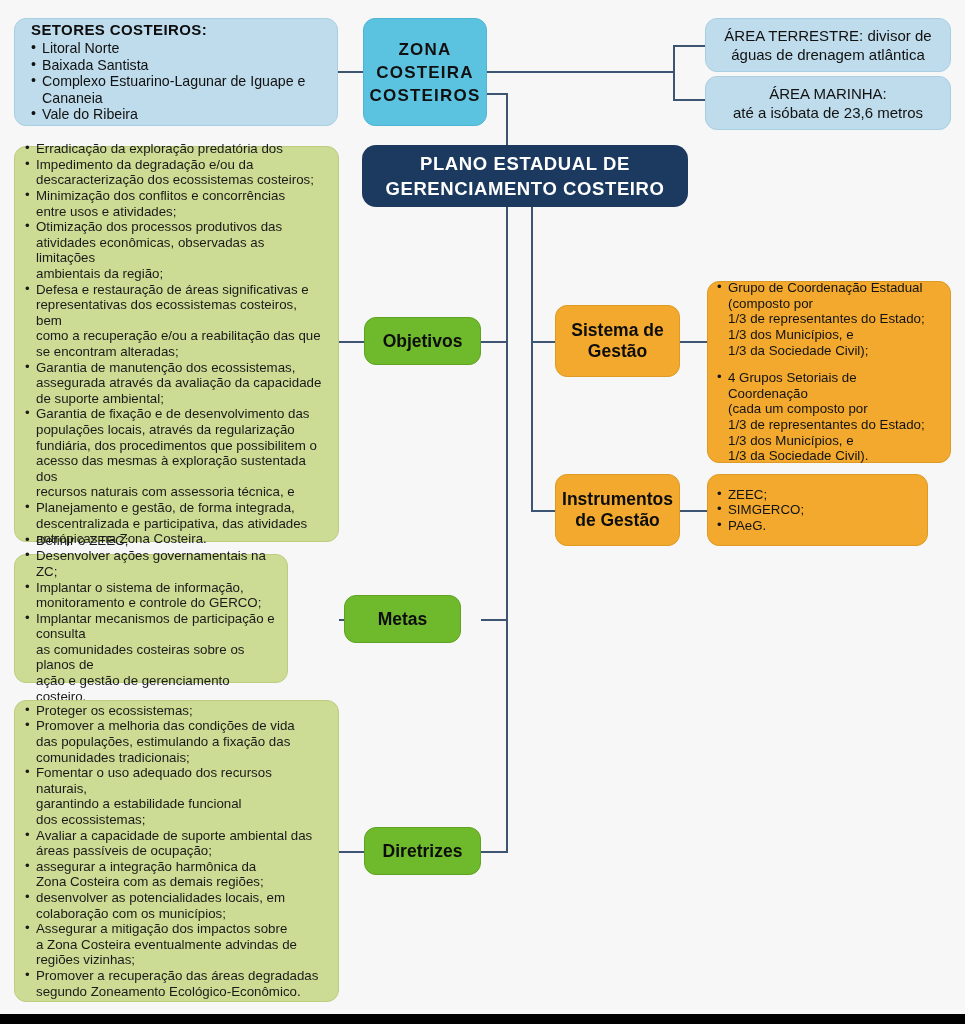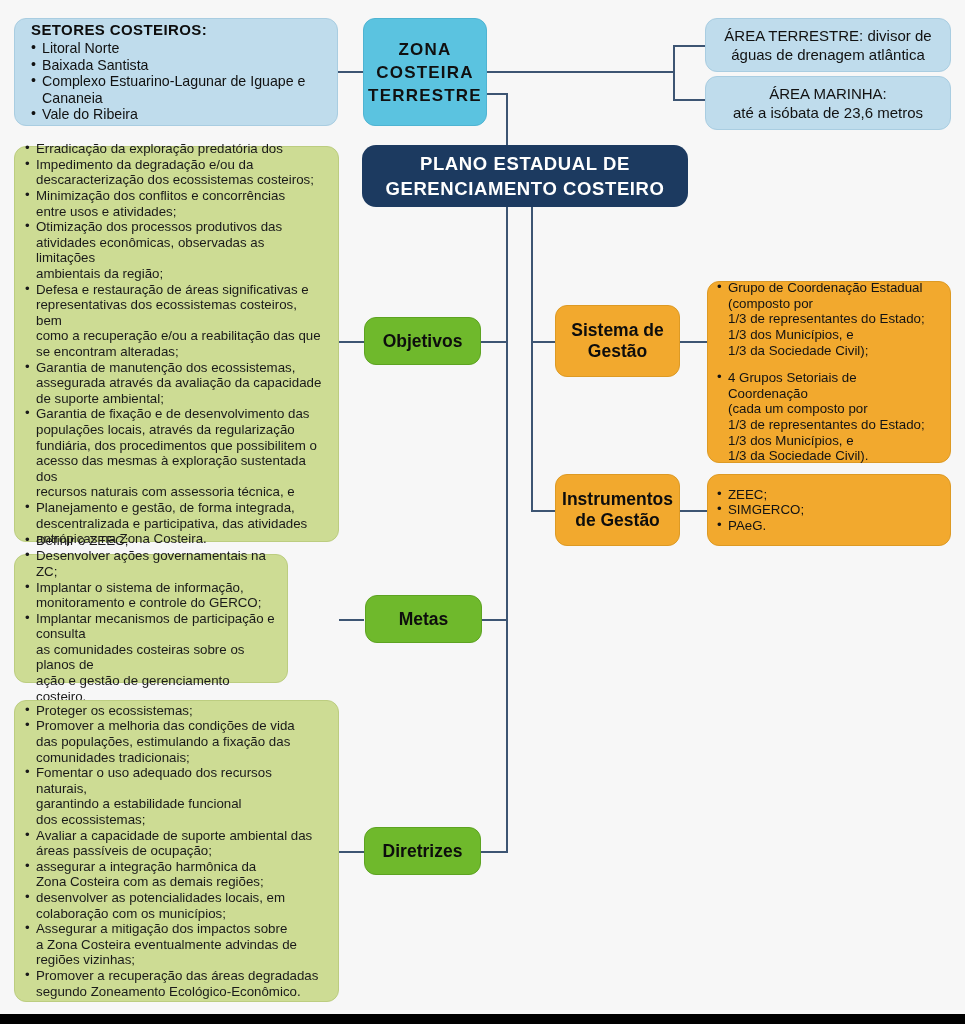--- a/index.html
+++ b/index.html
@@ -156,21 +156,21 @@
       <li>Litoral Norte</li>
       <li>Baixada Santista</li>
       <li>Complexo Estuarino-Lagunar de Iguape e Cananeia</li>
       <li>Vale do Ribeira</li>
     </ul>
   </div>
 
   <div class="node cyan center-text cyan-t" style="left:363px; top:18px; width:124px; height:108px;">
     <span class="ln">ZONA</span>
     <span class="ln">COSTEIRA</span>
-    <span class="ln">TERRESTRE</span>
+    <span class="ln">COSTEIROS</span>
   </div>
 
   <div class="node blue-soft center-text t15" style="left:705px; top:18px; width:246px; height:54px; padding:4px 10px;">
     <span class="ln">ÁREA TERRESTRE: divisor de</span>
     <span class="ln">águas de drenagem atlântica</span>
   </div>
 
   <div class="node blue-soft center-text t15" style="left:705px; top:76px; width:246px; height:54px; padding:0 10px;">
     <span class="ln">ÁREA MARINHA:</span>
     <span class="ln">até a isóbata de 23,6 metros</span>
@@ -242,21 +242,21 @@
         <span class="ln">monitoramento e controle do GERCO;</span>
       </li>
       <li>
         <span class="ln">Implantar mecanismos de participação e consulta</span>
         <span class="ln">as comunidades costeiras sobre os planos de</span>
         <span class="ln">ação e gestão de gerenciamento costeiro.</span>
       </li>
     </ul>
   </div>
 
-  <div class="node green-pill center-text pill-t" style="left:365px; top:595px; width:117px; height:48px;">
+  <div class="node green-pill center-text pill-t" style="left:344px; top:595px; width:117px; height:48px;">
     <span>Metas</span>
   </div>
 
   <div class="node green-soft" style="left:14px; top:700px; width:325px; height:302px; padding:8px 12px 8px 10px;">
     <ul class="bullets t13">
       <li>
         <span class="ln">Proteger os ecossistemas;</span>
       </li>
       <li>
         <span class="ln">Promover a melhoria das condições de vida</span>
@@ -318,21 +318,21 @@
         <span class="ln">1/3 da Sociedade Civil).</span>
       </li>
     </ul>
   </div>
 
   <div class="node orange-pill center-text pill-t" style="left:555px; top:474px; width:125px; height:72px;text-align:right;">
     <span class="ln">Instrumentos</span>
     <span class="ln">de Gestão</span>
   </div>
 
-  <div class="node orange-soft" style="left:707px; top:474px; width:244px; height:72px; padding:8px 10px 8px 9px;">
+  <div class="node orange-soft" style="left:707px; top:474px; width:221px; height:72px; padding:8px 10px 8px 9px;">
     <ul class="bullets t13">
       <li>
         <span class="ln">ZEEC;</span>
       </li>
       <li>
         <span class="ln">SIMGERCO;</span>
       </li>
       <li>
         <span class="ln">PAeG.</span>
       </li>

